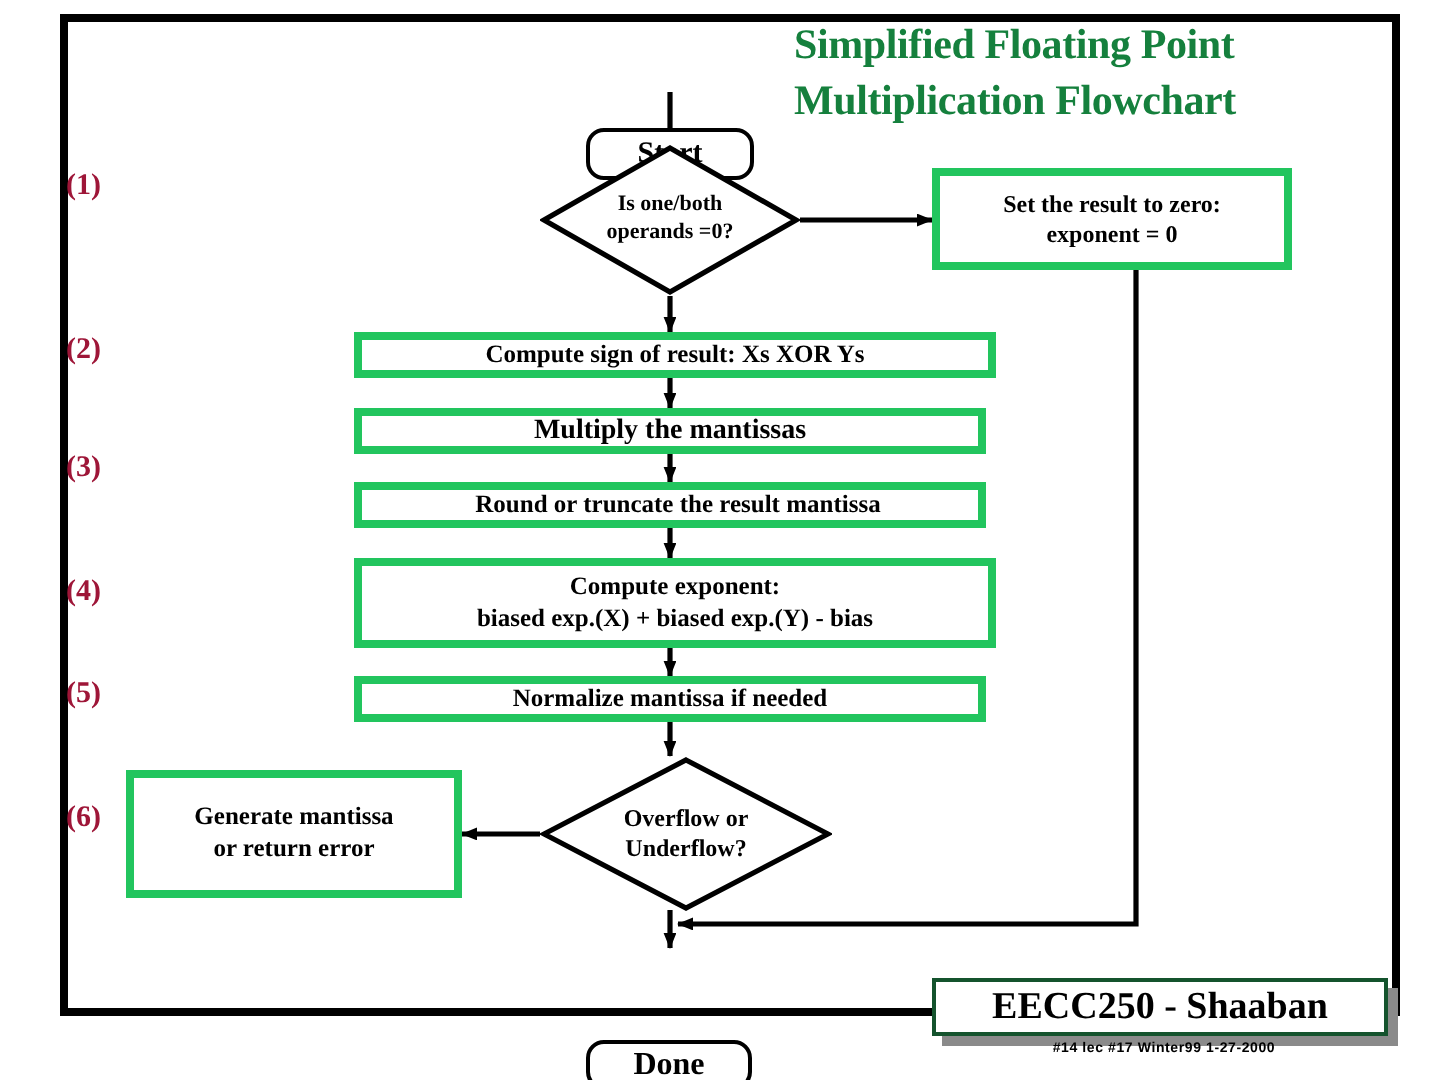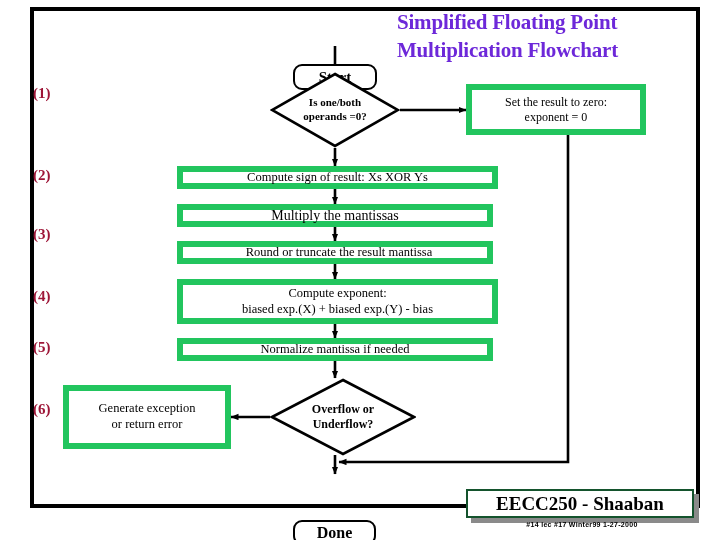--- a/index.html
+++ b/index.html
@@ -37,43 +37,43 @@
   .abs { position: absolute; box-sizing: border-box; }
 
   
   .title {
     left: 397px;
     top: 9px;
     width: 310px;
     font-size: 21px;
     font-weight: bold;
     line-height: 1.33;
-    color: #6d28d9;
+    color: #15803d;
     letter-spacing: -0.2px;
   }
 
   
   .step {
     width: 46px;
     font-size: 15px;
     font-weight: bold;
     color: #9E1638;
     text-align: left;
   }
 
   
   .pbox {
-    border: 6px solid #22c55e;
-    background: #ffffff;
-    display: flex;
-    align-items: center;
-    justify-content: center;
-    text-align: center;
-    color: #000000;
-    font-weight: normal;
+    border: 4px solid #22c55e;
+    background: #ffffff;
+    display: flex;
+    align-items: center;
+    justify-content: center;
+    text-align: center;
+    color: #000000;
+    font-weight: bold;
     line-height: 1.25;
     padding: 1px 4px;
   }
   .term {
     border: 2px solid #000000;
     border-radius: 9px;
     background: #ffffff;
     display: flex;
     align-items: center;
     justify-content: center;
@@ -218,21 +218,21 @@
   <div class="pbox abs" style="left:177px; top:279px; width:321px; height:45px; font-size:12.5px; flex-direction:column;">
     <span>Compute exponent:</span>
     <span>biased exp.(X)  +  biased exp.(Y)  - bias</span>
   </div>
 
   <div class="pbox abs" style="left:177px; top:338px; width:316px; height:23px; font-size:12.5px;">
     <span>Normalize mantissa if needed</span>
   </div>
 
   <div class="pbox abs" style="left:63px; top:385px; width:168px; height:64px; font-size:12.5px; flex-direction:column;">
-    <span>Generate exception</span>
+    <span>Generate mantissa</span>
     <span>or return error</span>
   </div>
 
   <div class="diamond-wrap abs" style="left:270px; top:378px; width:146px; height:78px;text-decoration:underline;">
     <svg width="146" height="78" viewBox="0 0 146 78" xmlns="http://www.w3.org/2000/svg">
       <polygon points="73,2 144,39 73,76 2,39" fill="#ffffff" stroke="#000000" stroke-width="2.6"></polygon>
     </svg>
     <div class="diamond-label" style="font-size:12px;">
       <span>Overflow or</span>
       <span>Underflow?</span>

